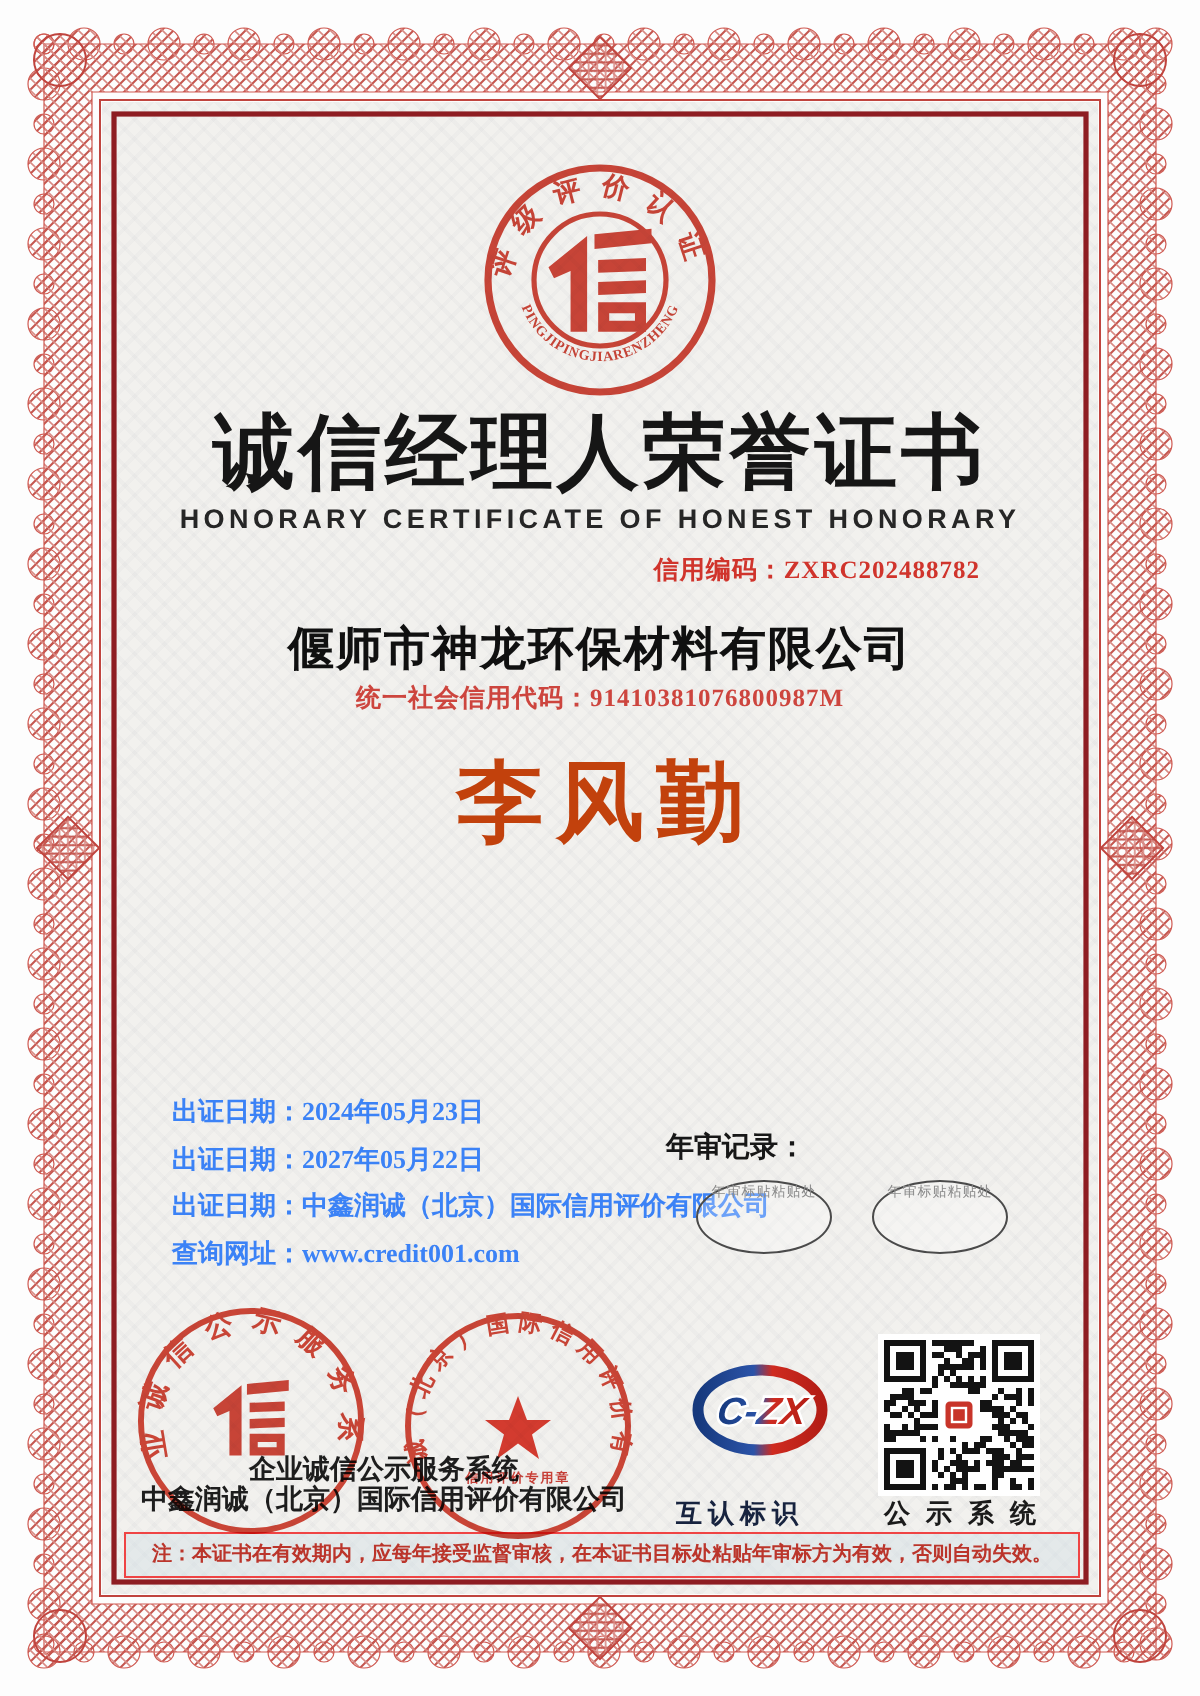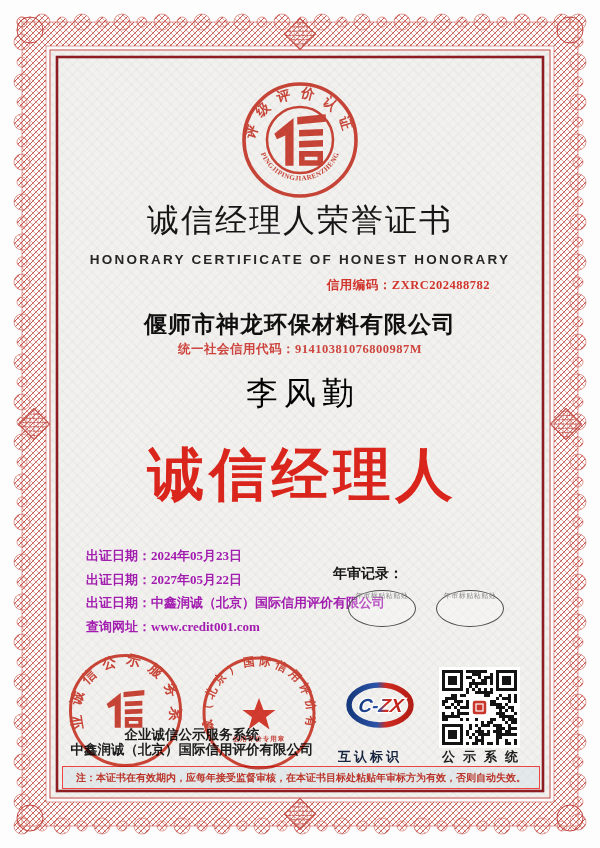--- a/index.html
+++ b/index.html
@@ -4,29 +4,29 @@
 <style>
   html,body{margin:0;padding:0;background:#ffffff;}
   .cert{position:relative;width:600px;height:848px;background:#fdfdfd;overflow:hidden;
         font-family:"Liberation Serif","DejaVu Serif",serif;}
   .paper{position:absolute;left:51px;top:51px;width:498px;height:746px;background:#f2f1ee;
          background-image:repeating-linear-gradient(45deg,rgba(150,155,170,.055) 0 2px,transparent 2px 7px),
                           repeating-linear-gradient(-45deg,rgba(150,155,170,.05) 0 2px,transparent 2px 7px);}
   .abs{position:absolute;}
   .ctr{left:0;width:600px;text-align:center;}
   .border-svg{position:absolute;left:0;top:0;pointer-events:none;}
-  .title{top:199px;font-size:32px;font-weight:normal;color:#161616;letter-spacing:2px;}
+  .title{top:199px;font-size:41px;font-weight:bold;color:#161616;letter-spacing:2px;}
   .subtitle{top:252px;font-size:13.5px;font-weight:bold;color:#262626;letter-spacing:2.2px;
             font-family:"Liberation Sans","DejaVu Sans",sans-serif;}
   .credit{top:277px;left:0;width:490px;text-align:right;font-size:12.5px;font-weight:bold;color:#d0342c;letter-spacing:.5px;}
   .company{top:309px;font-size:23px;font-weight:bold;color:#101010;letter-spacing:1px;}
   .uscc{top:341px;font-size:12.5px;font-weight:bold;color:#cd453e;letter-spacing:.5px;}
-  .person{top:372px;font-size:32px;font-weight:normal;color:#000000;letter-spacing:6px;text-indent:6px;}
+  .person{top:372px;font-size:44px;font-weight:bold;color:#c2410c;letter-spacing:6px;text-indent:6px;}
   .honor{top:437px;font-size:57px;font-weight:900;color:#da251c;letter-spacing:5px;text-indent:5px;}
-  .info{left:86px;top:544px;font-size:13px;font-weight:bold;color:#a21caf;}
+  .info{left:86px;top:544px;font-size:13px;font-weight:bold;color:#3b82f6;}
   .info-row{height:23.5px;line-height:23.5px;white-space:nowrap;}
   .annual-label{left:333px;top:565px;font-size:14px;font-weight:bold;color:#171717;}
   .oval{width:66px;height:35px;border:1.5px solid #4a4a4a;border-radius:50%;
         display:flex;align-items:flex-start;justify-content:center;
         font-size:7px;color:#8a8a8a;letter-spacing:.5px;background:rgba(255,255,255,.25);}
   .oval1{left:348px;top:590px;} .oval2{left:436px;top:590px;}
   .cap{width:340px;text-align:center;font-weight:bold;color:#1d1d1d;z-index:1;white-space:nowrap;}
   .cap1{left:22px;top:726px;font-size:13.5px;}
   .cap2{left:22px;top:741px;font-size:13.5px;}
   .seal{z-index:2;mix-blend-mode:multiply;opacity:.93;}
@@ -231,21 +231,20 @@
 
   <div class="abs ctr title">诚信经理人荣誉证书</div>
   <div class="abs ctr subtitle">HONORARY CERTIFICATE OF HONEST HONORARY</div>
 
   <div class="abs credit"><span>信用编码：</span><span>ZXRC202488782</span></div>
 
   <div class="abs ctr company">偃师市神龙环保材料有限公司</div>
   <div class="abs ctr uscc"><span>统一社会信用代码：</span><span>91410381076800987M</span></div>
 
   <div class="abs ctr person">李风勤</div>
-  <div class="abs ctr honor">诚信经理人</div>
 
   <div class="abs info">
     <div class="info-row"><span>出证日期：</span><span>2024年05月23日</span></div>
     <div class="info-row"><span>出证日期：</span><span>2027年05月22日</span></div>
     <div class="info-row"><span>出证日期：</span><span>中鑫润诚（北京）国际信用评价有限公司</span></div>
     <div class="info-row"><span>查询网址：</span><span>www.credit001.com</span></div>
   </div>
 
   <div class="abs annual-label">年审记录：</div>
   <div class="abs oval oval1">

